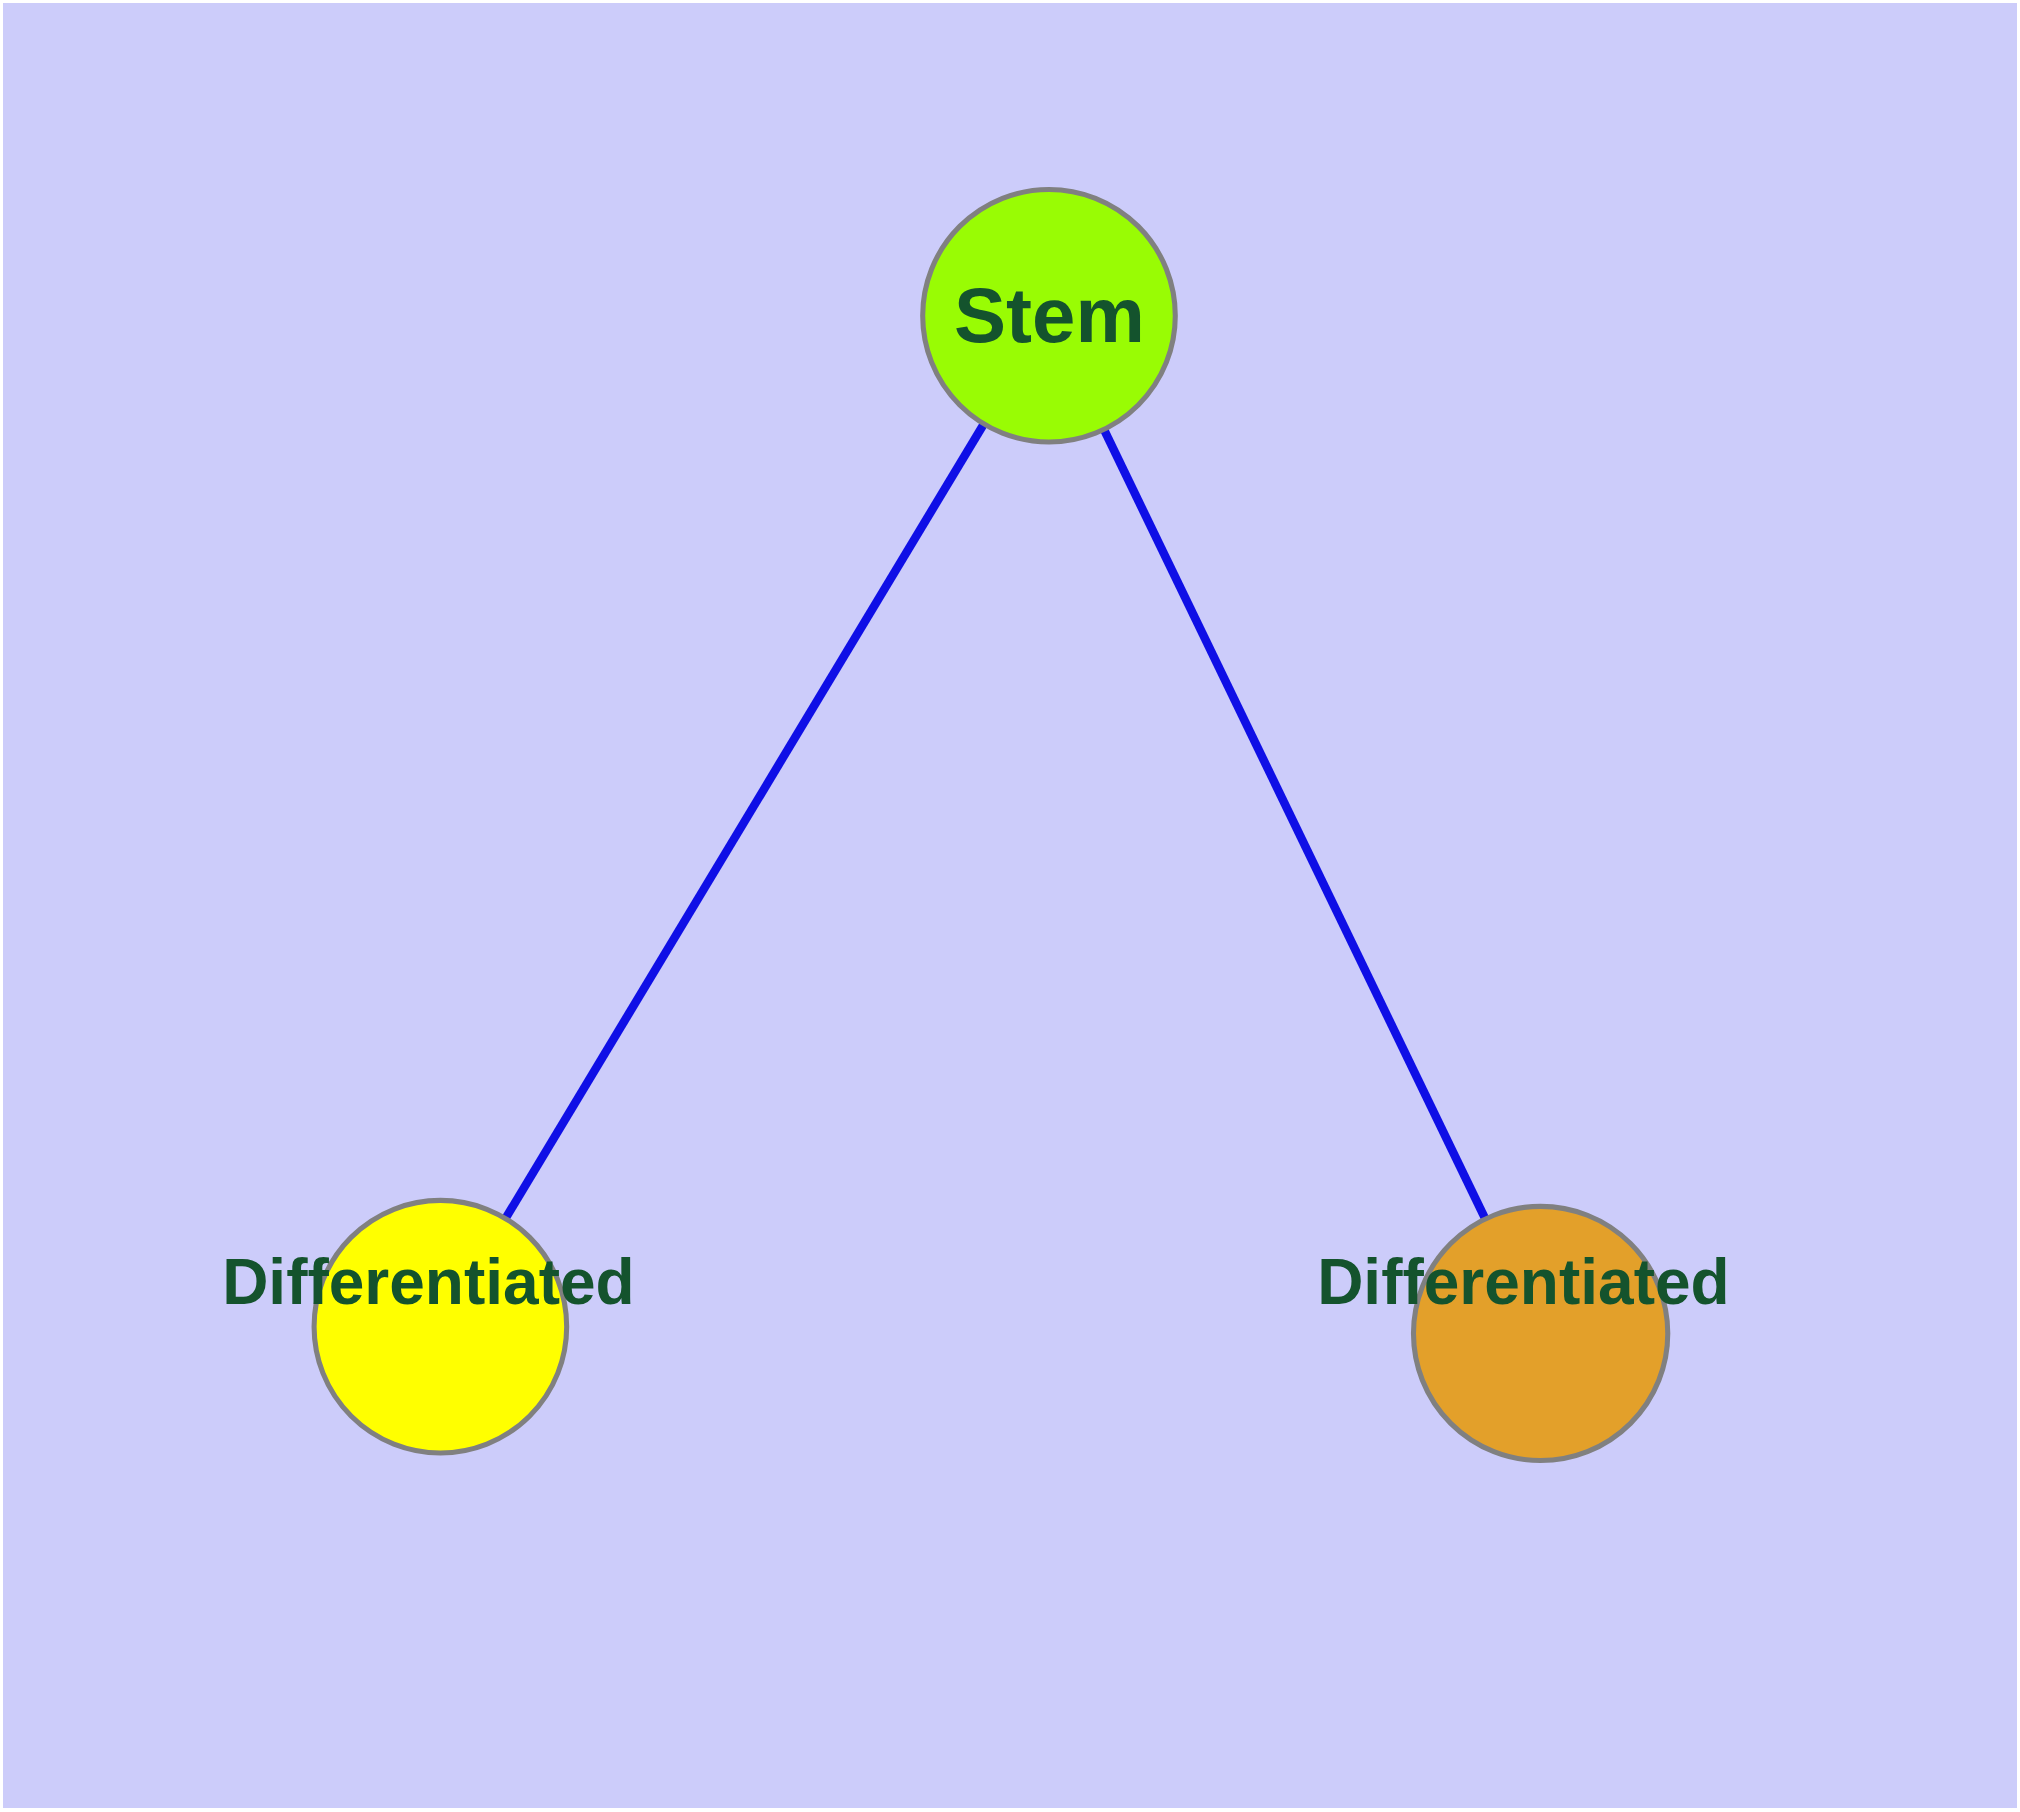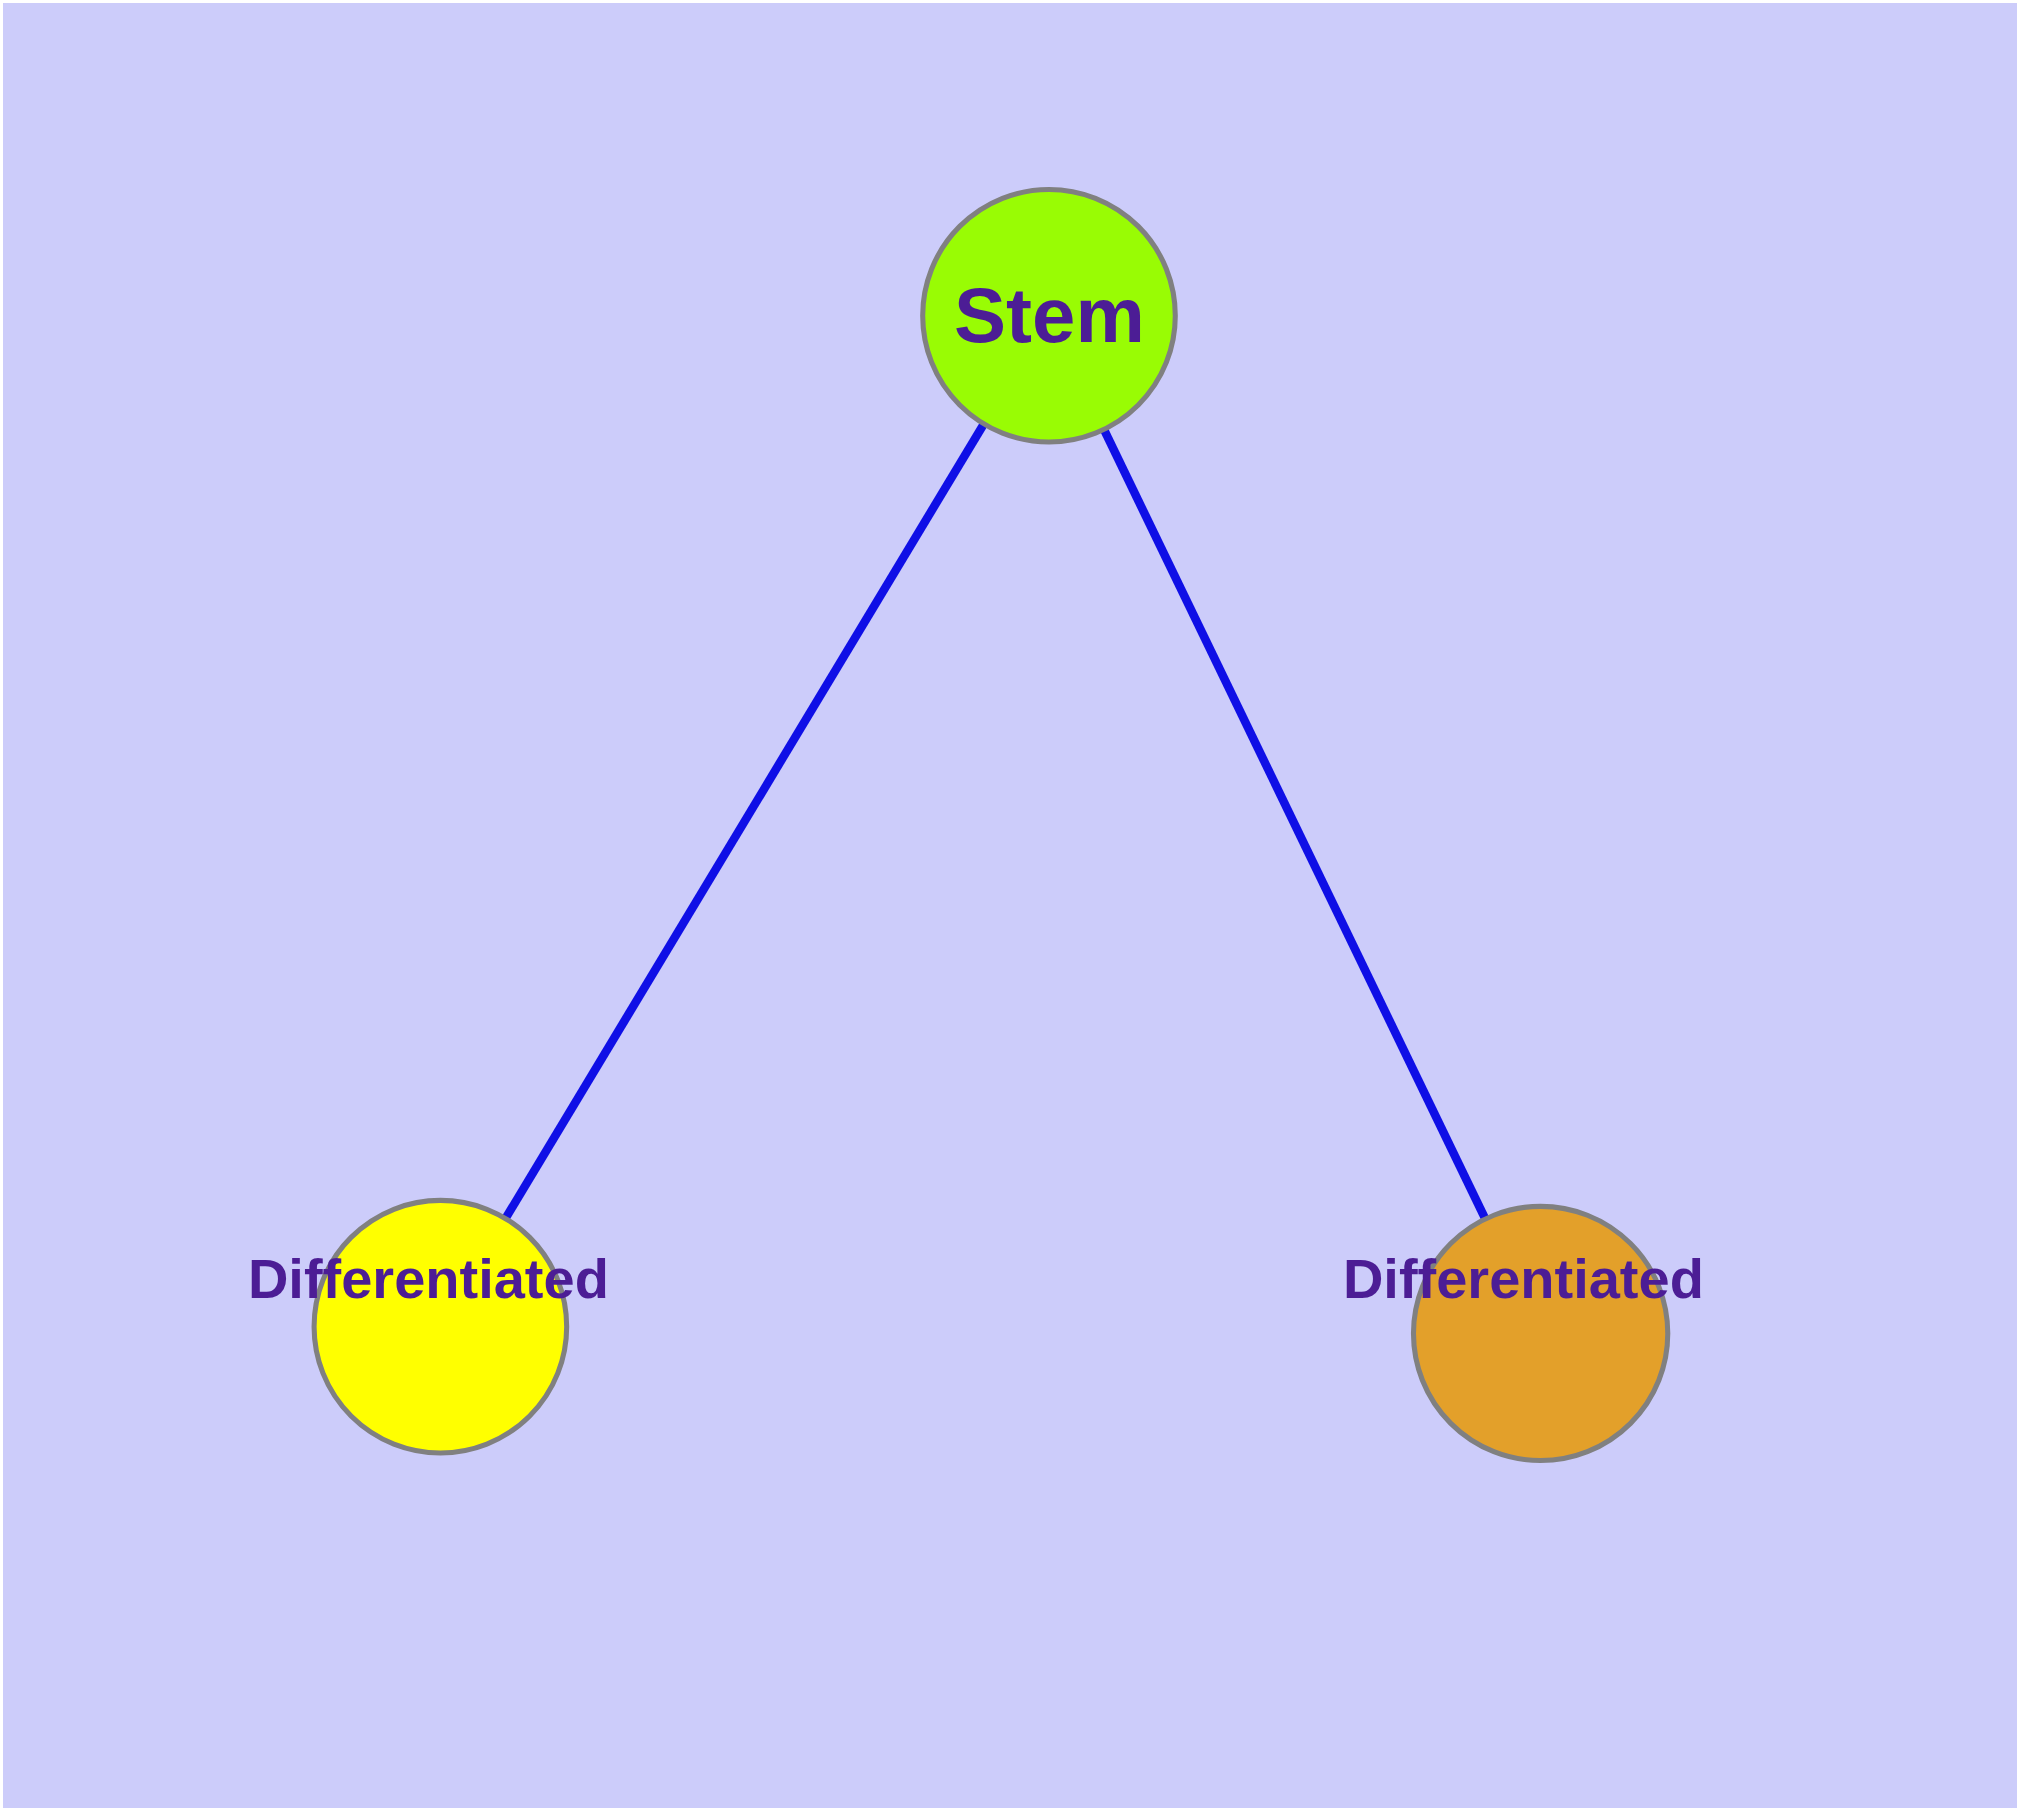--- a/index.html
+++ b/index.html
@@ -27,32 +27,32 @@
     position: absolute;
     left: 0;
     top: 0;
     width: 100%;
     height: 100%;
     display: block;
   }
   .node-label {
     position: absolute;
     text-align: center;
-    color: #4c1d95;
+    color: #14532d;
     font-weight: bold;
     line-height: 1.03;
     white-space: pre;
     pointer-events: none;
     font-family: "Liberation Sans", "DejaVu Sans", sans-serif;
   }
   .node-label.stem {
     font-size: 78px;
   }
   .node-label.child {
-    font-size: 56px;
+    font-size: 64px;
   }
 </style>
 </head>
 <body>
 
 <div id="canvas">
   <div id="plot-area">
 
     <svg id="graph-svg" viewBox="0 0 2376 2130" preserveAspectRatio="none">
 

